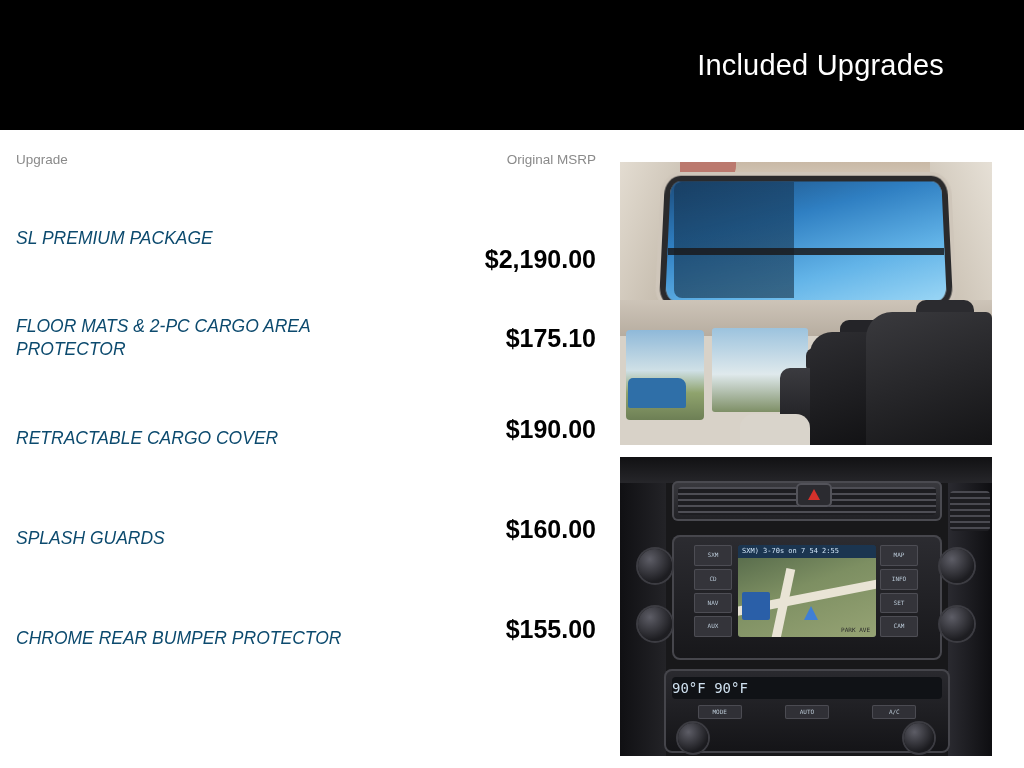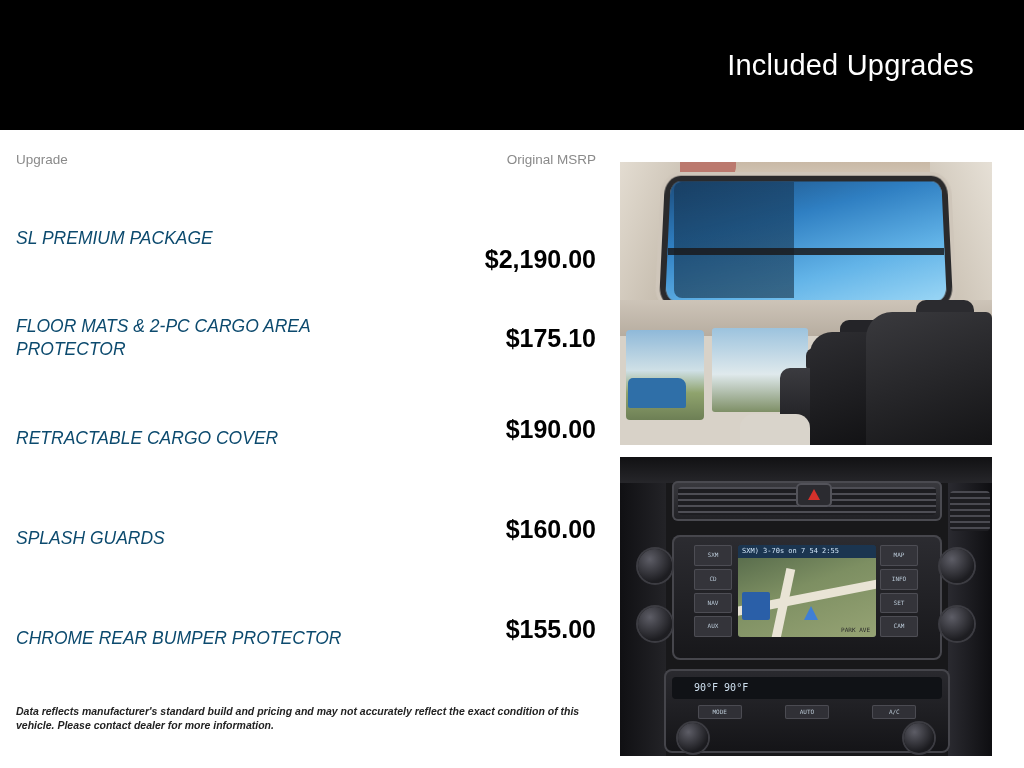--- a/index.html
+++ b/index.html
@@ -27,21 +27,21 @@
     background: #000000;
     display: flex;
     align-items: center;
     justify-content: flex-end;
   }
   .header-title {
     color: #ffffff;
     font-size: 29px;
     font-weight: 400;
     letter-spacing: 0.2px;
-    padding-right: 50px;
+    padding-right: 80px;
     white-space: nowrap;
   }
 
   
   .body-area {
     position: absolute;
     left: 0; top: 130px;
     width: 1024px;
     height: 638px;
     background: #ffffff;
@@ -332,22 +332,22 @@
 
   .p2 .climate {
     position: absolute; left: 44px; top: 212px; width: 286px; height: 84px;
     background: linear-gradient(180deg,#2a2a2f,#141417);
     border-radius: 8px;
     box-shadow: inset 0 0 0 2px #45454b;
   }
   .p2 .clim-display {
     position: absolute; left: 52px; top: 220px; width: 270px; height: 22px;
     background: #101216; border-radius: 4px;
-    color: #cfe0ef; font-size: 10px; line-height: 22px;
-    padding: 0 22px;
+    color: #cfe0ef; font-size: 14px; line-height: 22px;
+    padding: 0 0;
     display: flex; justify-content: space-between; align-items: center;
     font-family: "DejaVu Sans Mono", monospace;
   }
   .p2 .clim-row {
     position: absolute; left: 56px; top: 248px; width: 262px;
     display: flex; justify-content: space-around; align-items: center;
   }
   .p2 .clim-btn {
     width: 44px; height: 14px; background: #303036; border-radius: 2px;
     box-shadow: inset 0 0 0 1px #4b4b52;
@@ -420,21 +420,20 @@
           <div class="row-price">$160.00</div>
         </div>
 
         <div class="row r4">
           <div class="row-name">CHROME REAR BUMPER PROTECTOR</div>
           <div class="row-price">$155.00</div>
         </div>
 
       </div>
 
-      <div class="disclaimer">Data reflects manufacturer's standard build and pricing and may not accurately reflect the exact condition of this vehicle. Please contact dealer for more information.</div>
     </div>
 
     <div class="photos">
 
       <div class="photo photo-interior">
         <div class="p1">
           <div class="headliner-top"></div>
           <div class="finger"></div>
           <div class="pillar-left"></div>
           <div class="pillar-right"></div>

